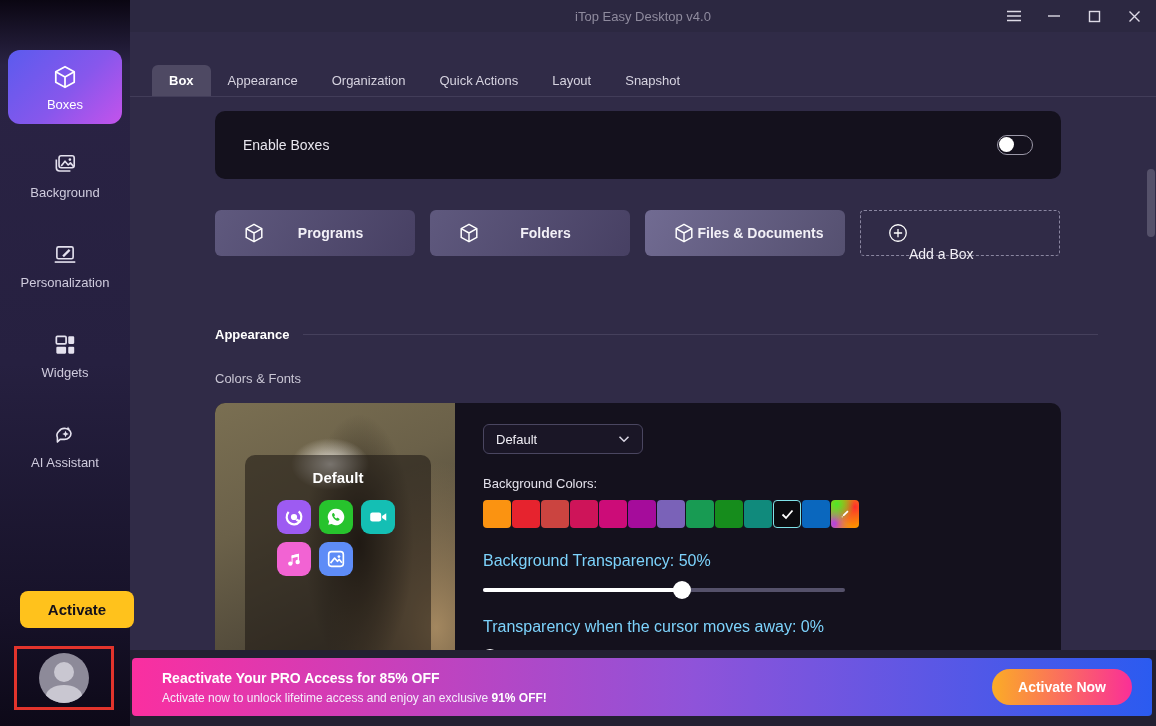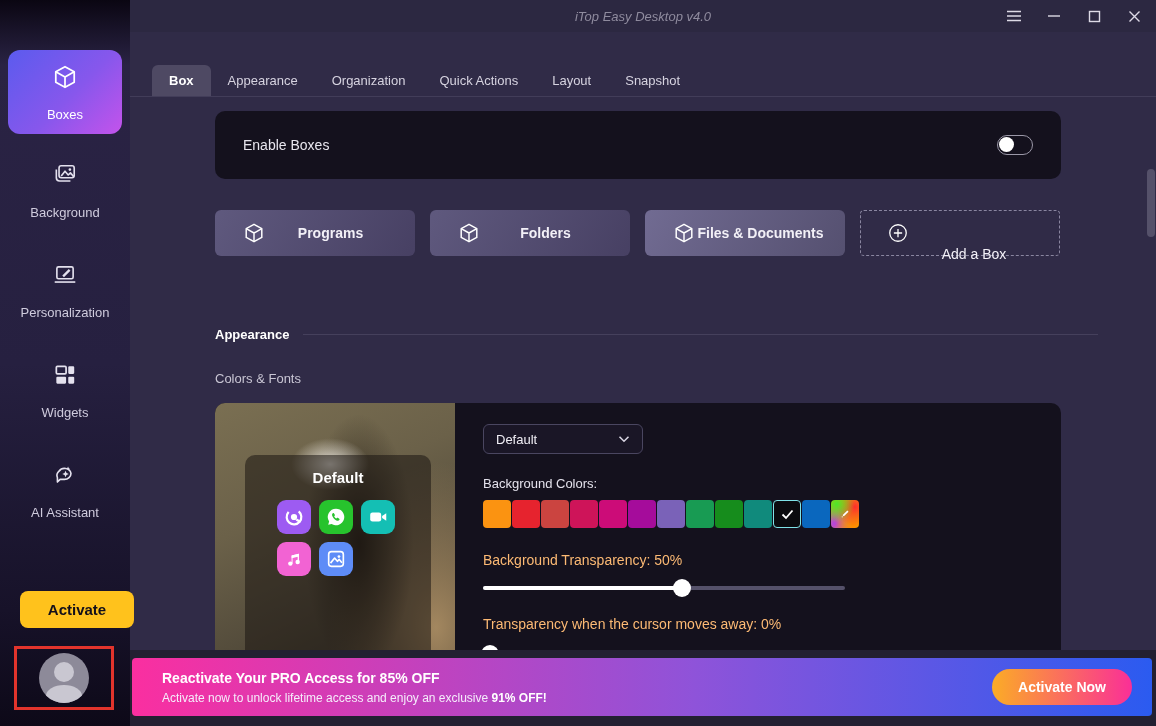--- a/index.html
+++ b/index.html
@@ -5,42 +5,42 @@
   * { margin:0; padding:0; box-sizing:border-box; }
   html,body { width:1156px; height:726px; overflow:hidden;
     font-family:"Liberation Sans", sans-serif; background:#1a1726; }
   .window { position:relative; width:1156px; height:726px; background:#302B47; }
 
   
   .sidebar { position:absolute; left:0; top:0; width:130px; height:726px;
     background:linear-gradient(180deg,#0A0612 0%,#2A2344 9%,#262040 50%,#171229 84%,#0D0918 100%);
     z-index:5; }
   .side-item { width:114px; margin:0 auto; display:flex; flex-direction:column;
-    align-items:center; gap:17px; color:#CFCBDD; font-size:13px; cursor:default; }
+    align-items:center; gap:7px; color:#CFCBDD; font-size:13px; cursor:default; }
   .side-item svg { display:block; }
   .side-item.active { background:linear-gradient(135deg,#5B5BEE 0%,#8757EC 55%,#C453EB 100%);
     border-radius:12px; padding:14px 0 12px; color:#fff; margin-top:50px; }
   .side-item.plain { padding:10px 0; margin-top:22px; }
   .activate-btn { position:absolute; left:20px; bottom:98px; width:114px; height:37px;
     background:#FFC21C; border:none; border-radius:8px; font-family:inherit;
     font-size:15px; font-weight:bold; color:#13101b; cursor:pointer; }
   .avatar-box { position:absolute; left:14px; bottom:16px; width:100px; height:64px;
     border:3px solid #E2342C; display:flex; align-items:center; justify-content:center; }
   .avatar { width:50px; height:50px; border-radius:50%; background:#8D8A99;
     position:relative; overflow:hidden; }
   .avatar .head { position:absolute; left:15px; top:9px; width:20px; height:20px;
     border-radius:50%; background:#C9C7D1; }
   .avatar .body { position:absolute; left:7px; top:32px; width:36px; height:22px;
     border-radius:50% 50% 0 0; background:#C9C7D1; }
 
   
   .titlebar { position:absolute; left:130px; top:0; width:1026px; height:32px;
     background:#2C2841; display:flex; align-items:center; }
   .win-title { position:absolute; left:0; right:0; text-align:center;
-    color:#8F8B9E; font-size:13px;font-style:italic; }
+    color:#8F8B9E; font-size:13px; }
   .win-controls { position:absolute; right:8px; top:0; height:32px;
     display:flex; align-items:center; gap:12px; }
   .win-btn { width:28px; height:26px; display:flex; align-items:center;
     justify-content:center; color:#DDDAE6; cursor:pointer; }
 
   
   .tabs { position:absolute; left:130px; top:64px; width:1026px; height:33px;
     display:flex; align-items:center; padding-left:22px;
     border-bottom:1px solid #423D59; }
   .tab { padding:8px 17px; font-size:13px; color:#D6D3E0; cursor:pointer; }
@@ -59,21 +59,21 @@
 
   .box-row { position:absolute; left:85px; top:129px; display:flex; gap:15px; }
   .box-btn { width:200px; height:46px; border-radius:6px; display:flex;
     align-items:center; padding-left:28px; gap:0; cursor:pointer;
     background:linear-gradient(120deg,#5F597E 0%,#474063 100%); }
   .box-btn.lighter { background:linear-gradient(120deg,#716B92 0%,#555070 100%); }
   .box-btn .lbl { color:#F2F0F7; font-size:14px; flex:1; text-align:center;
     padding-right:19px;font-weight:bold; }
   .add-box { width:200px; height:46px; border:1.5px dashed #8A86A0; border-radius:4px;
     display:flex; align-items:center; padding-left:26px; cursor:pointer; background:transparent; }
-  .add-box .lbl { color:#F2F0F7; font-size:14px; flex:1; text-align:center; padding-right:20px;margin-top:41px; }
+  .add-box .lbl { color:#F2F0F7; font-size:14px; flex:1; text-align:left; padding-right:20px;margin-top:41px; }
 
   .section-hd { position:absolute; left:85px; top:246px; width:883px;
     display:flex; align-items:center; gap:14px; }
   .section-hd .t { color:#fff; font-size:13px; font-weight:bold; white-space:nowrap; }
   .section-hd .line { flex:1; height:1px; background:#45405C; }
   .sub-label { position:absolute; left:85px; top:290px; color:#C9C6D4; font-size:13px; }
 
   .preview-panel { position:absolute; left:85px; top:322px; width:846px; height:255px;
     background:#14111D; border-radius:10px 10px 0 0; overflow:hidden; display:flex; }
   .photo { position:relative; width:240px; height:100%; flex:none;
@@ -99,21 +99,21 @@
   .swatch-row { margin-top:9px; display:flex; gap:1px; }
   .swatch { width:28px; height:28px; border-radius:4px; cursor:pointer;
     display:flex; align-items:center; justify-content:center; }
   .swatch.selected { border:1.5px solid #7FE3E8; color:#fff; }
   .swatch.rainbow { background:
       radial-gradient(circle at 20% 15%, #4CE62A, transparent 55%),
       radial-gradient(circle at 85% 25%, #FF2D2D, transparent 60%),
       radial-gradient(circle at 80% 90%, #FF8A00, transparent 60%),
       radial-gradient(circle at 15% 85%, #B03BF0, transparent 60%),
       #E8B400; color:#fff; }
-  .slider-label { margin-top:24px; color:#fdba74; font-size:14px; }
+  .slider-label { margin-top:24px; color:#7dd3fc; font-size:16px; }
   .slider { position:relative; margin-top:18px; width:362px; height:4px;
     border-radius:2px; background:#55516A; cursor:pointer; }
   .slider .fill { position:absolute; left:0; top:0; height:4px; border-radius:2px;
     background:#fff; }
   .slider .thumb { position:absolute; top:-7px; width:18px; height:18px;
     border-radius:50%; background:#fff; }
 
   .scrollbar-thumb { position:absolute; right:1px; top:88px; width:8px; height:68px;
     border-radius:4px; background:#55516A; cursor:pointer; }
 

